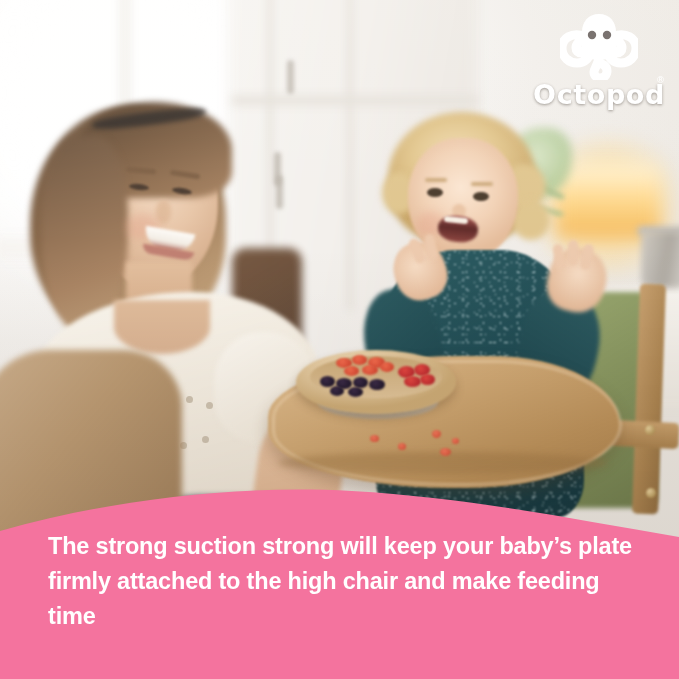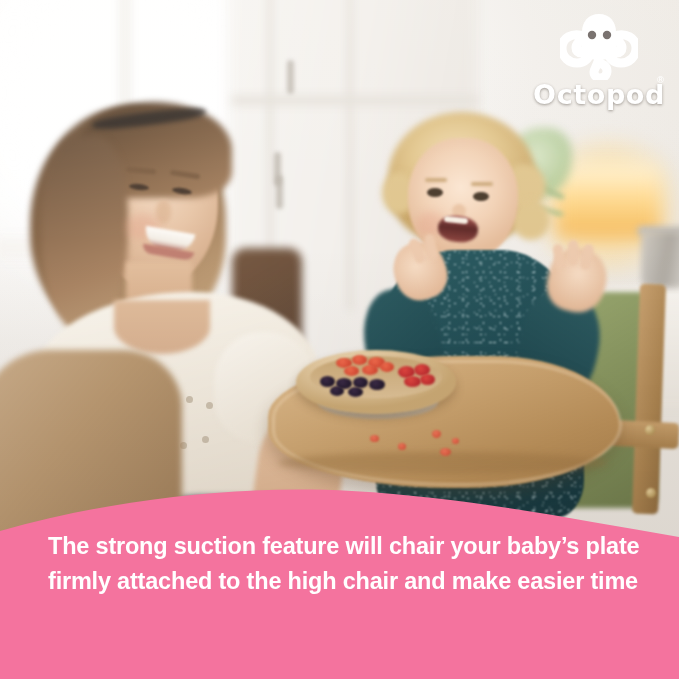--- a/index.html
+++ b/index.html
@@ -355,22 +355,22 @@
     <svg viewBox="0 0 679 200" preserveAspectRatio="none" width="679" height="200">
       <path d="M0 136 C 130 96, 250 82, 352 86 C 470 91, 570 120, 679 140 L679 200 L0 200 Z" fill="rgba(62,62,62,0.55)"></path>
     </svg>
   </div>
 
   <div class="pink-banner">
     <svg viewBox="0 0 679 190" preserveAspectRatio="none" width="679" height="190">
       <path id="wavePath" d="M0 42 C 120 8, 245 -4, 352 2 C 472 9, 572 30, 679 48 L679 190 L0 190 Z" fill="#f4739e"></path>
     </svg>
     <div class="banner-text" style="color: rgb(255, 255, 255);">
-      <div>The strong suction feature will chair your baby’s plate</div>
-      <div>firmly attached to the high chair and make easier time</div>
+      <div>The strong suction strong will keep your baby’s plate</div>
+      <div>firmly attached to the high chair and make feeding time</div>
     </div>
   </div>
 
   <div class="logo">
     <div class="logo-mark">
       <svg viewBox="0 0 78 68" width="78" height="68">
         <g fill="#ffffff">
 
           <path d="M39 2 C28 2 22 10 22 20 L22 36 C22 44 29 48 39 48 C49 48 56 44 56 36 L56 20 C56 10 50 2 39 2 Z"></path>
 

